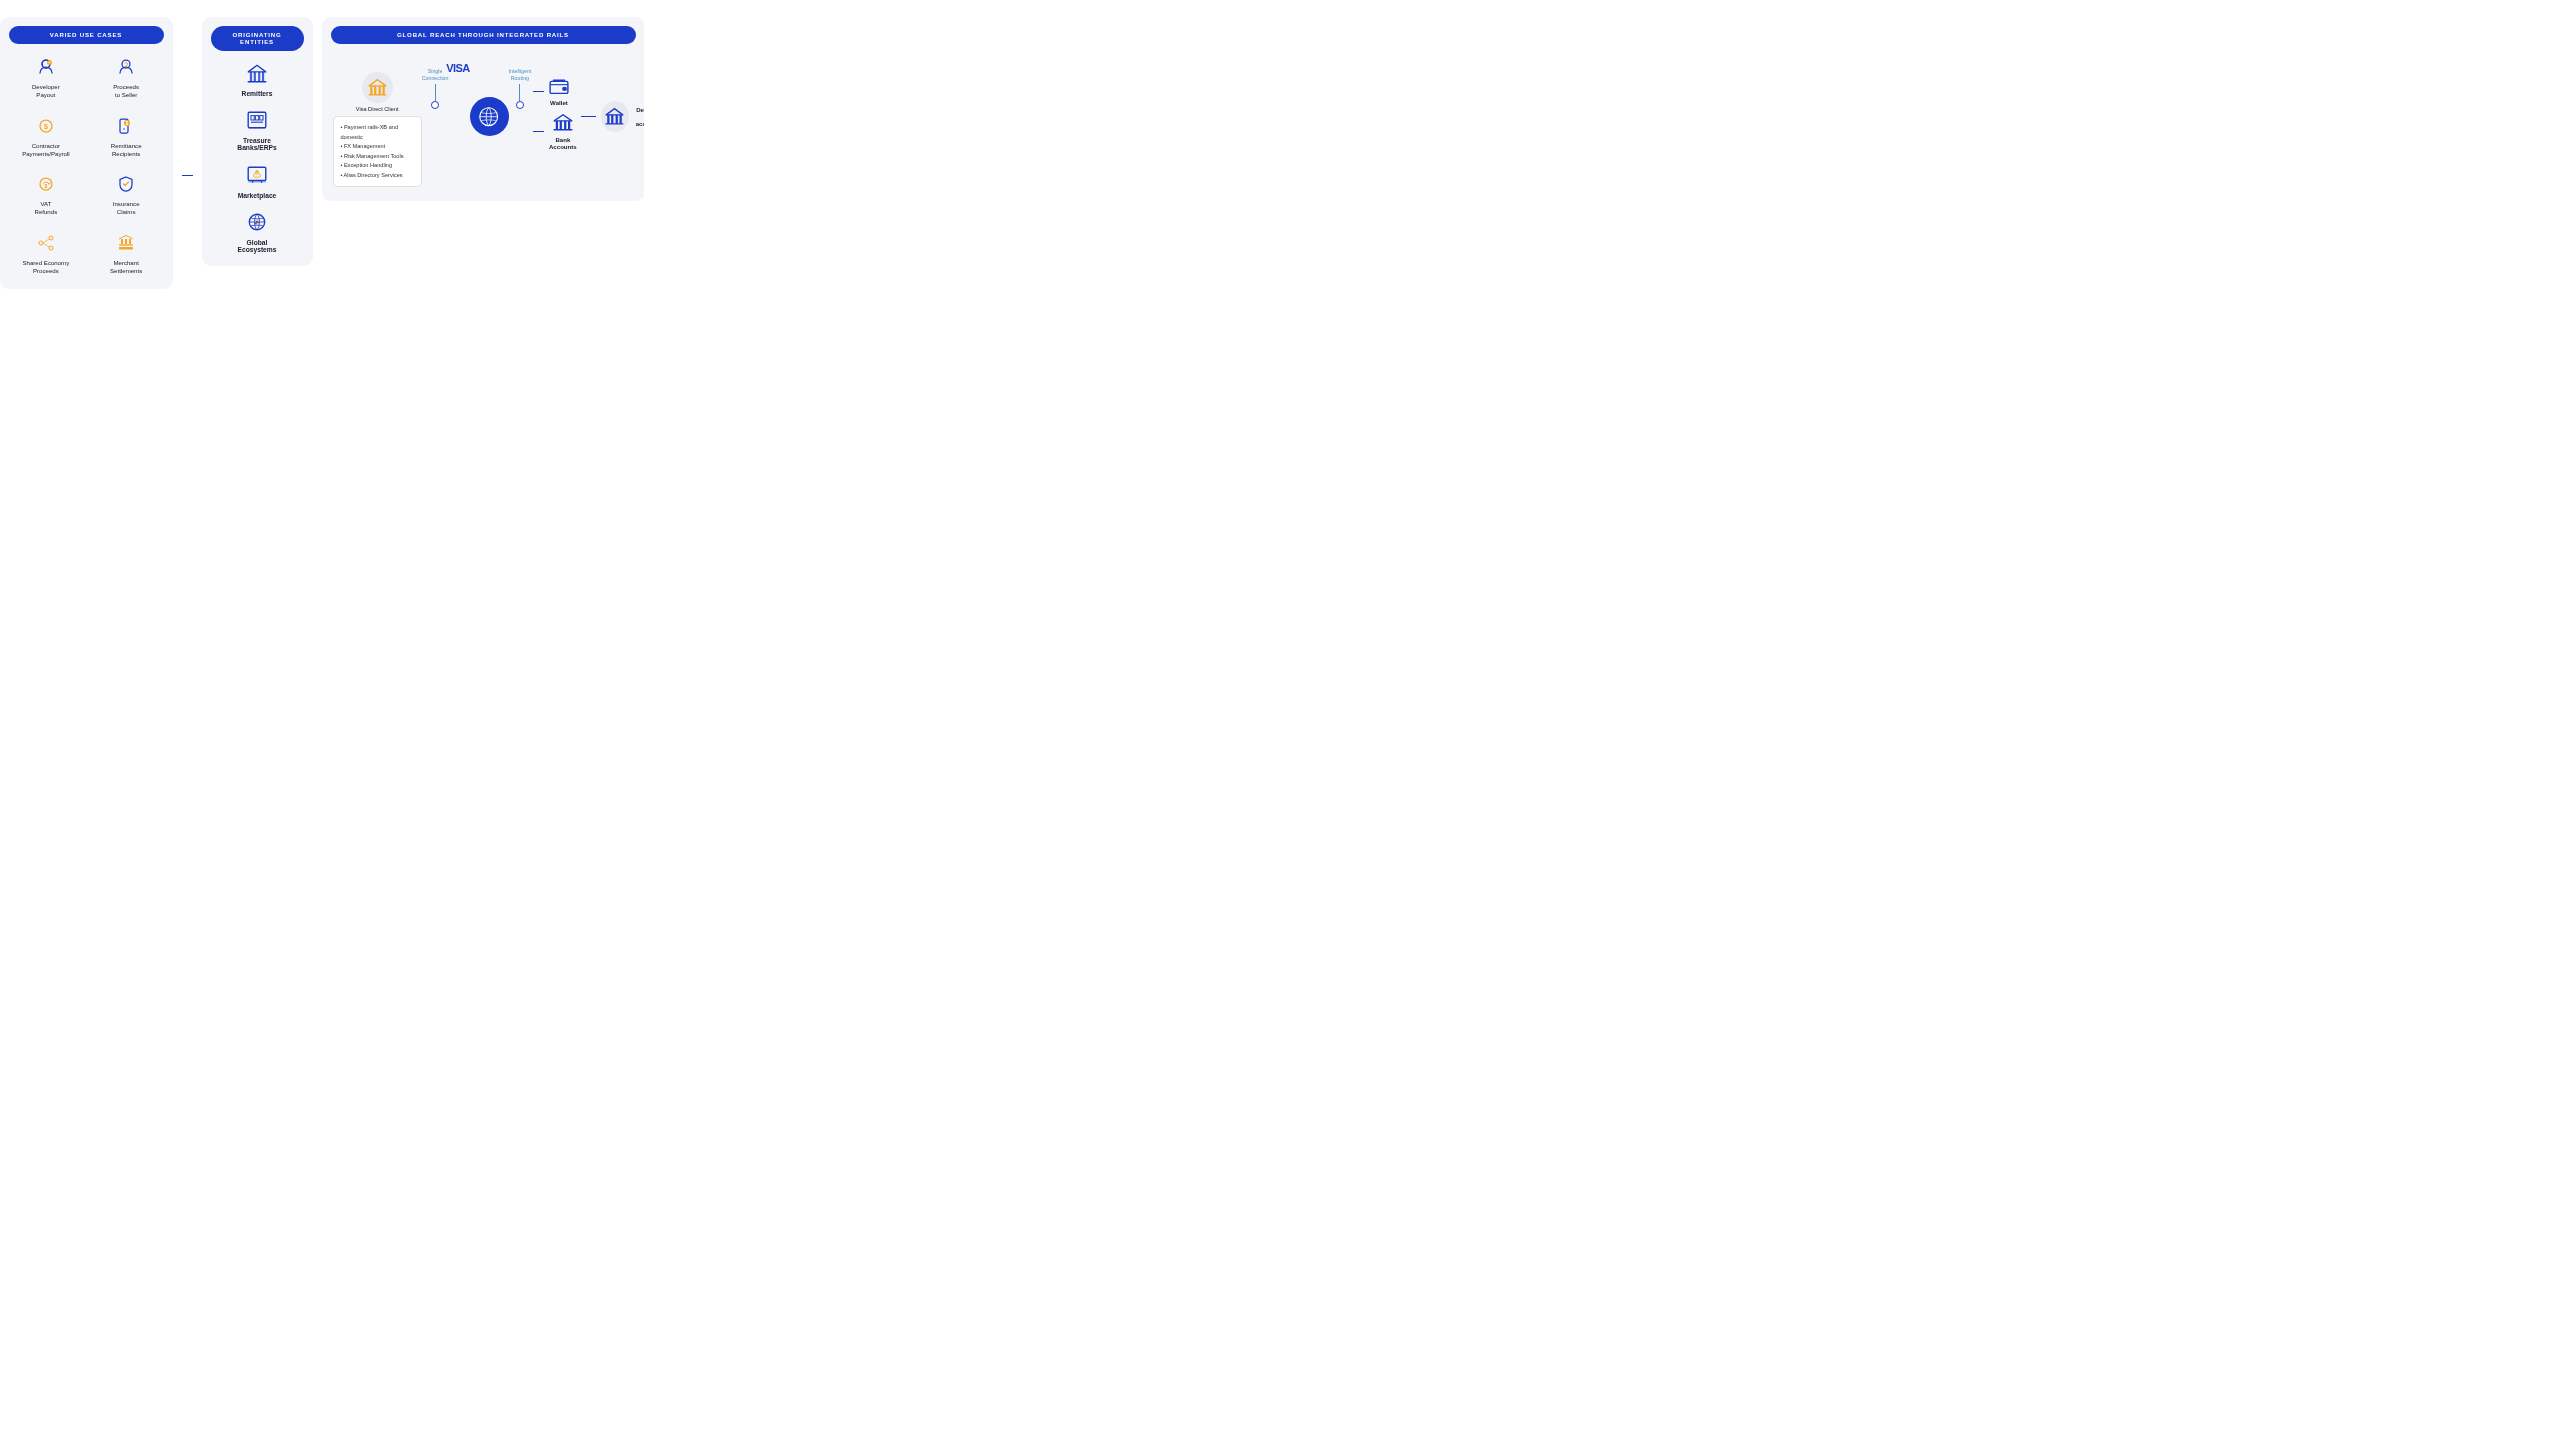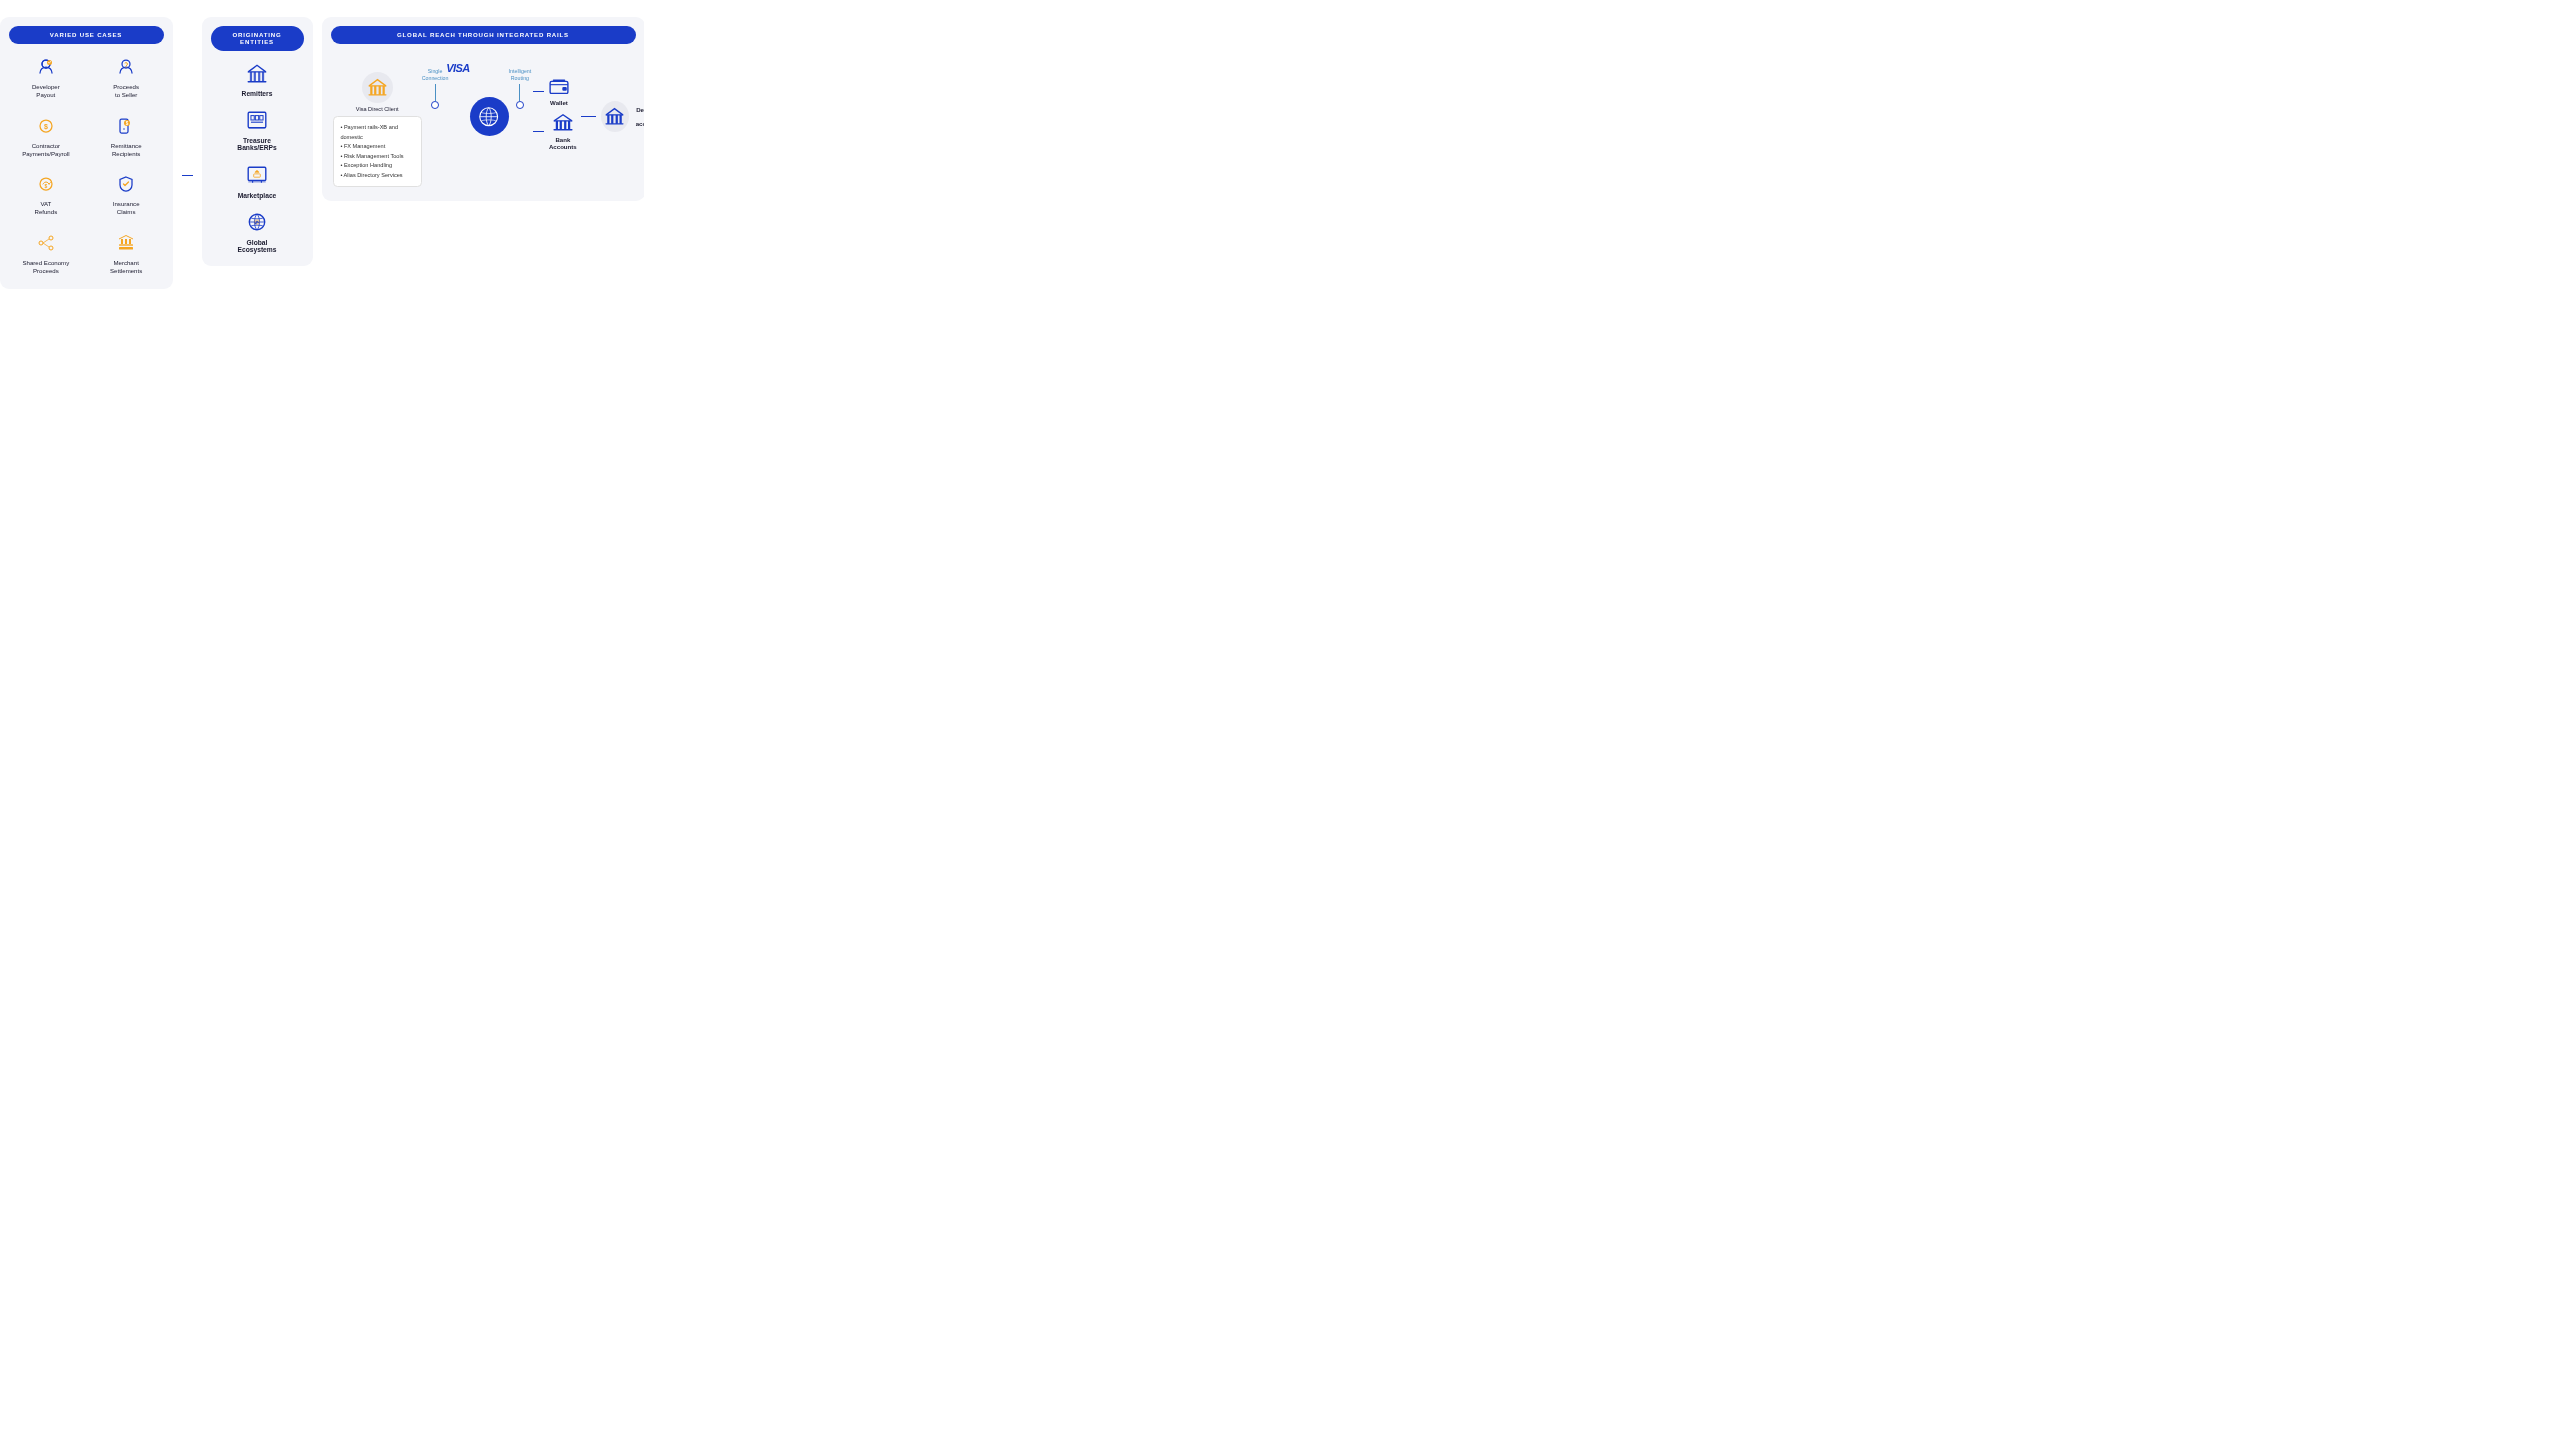--- a/index.html
+++ b/index.html
@@ -344,21 +344,21 @@
 
       <div style="height:1.1px; width:13.4px; background:#1a3cc8; margin-top:-33px;"></div>
 
       <div style="display:flex; flex-direction:column; align-items:center; margin-top:-67px;">
         <div style="font-size:5.3px; color:#4a90c4; text-align:center; line-height:1.3; margin-bottom:2.2px;">Single<br>Connection</div>
         <div style="height:16.7px; width:1.1px; background:#4a90c4;"></div>
         <div style="width:7.8px; height:7.8px; border-radius:50%; border:1.1px solid #1a3cc8; background:white;"></div>
       </div>
 
       <div style="display:flex; flex-direction:column; align-items:center; margin-top:-89px; margin-left:-2.2px;">
-        <div style="font-family:Arial; font-size:11px; font-weight:900; color:#1a3cc8; font-style:italic; letter-spacing:-0.6px; margin-bottom:18px;">VISA</div>
+        <div style="font-family:Arial; font-size:11px; font-weight:900; color:#1a3cc8; letter-spacing:-0.6px; margin-bottom:18px;">VISA</div>
       </div>
 
       <div style="display:flex; flex-direction:column; align-items:center; margin-top:-11px;">
         <div style="width:39px; height:39px; border-radius:50%; background:#1a3cc8; display:flex; align-items:center; justify-content:center;">
           <svg width="23.4" height="23.4" viewBox="0 0 42 42" fill="none">
             <circle cx="21" cy="21" r="16" stroke="white" stroke-width="2" fill="none"></circle>
             <path d="M5 21 L37 21" stroke="white" stroke-width="1.5"></path>
             <path d="M21 5 C15 10 15 32 21 37 C27 32 27 10 21 5" stroke="white" stroke-width="1.5" fill="none"></path>
             <path d="M7 13 C11 16 31 16 35 13" stroke="white" stroke-width="1.2" fill="none"></path>
             <path d="M7 29 C11 26 31 26 35 29" stroke="white" stroke-width="1.2" fill="none"></path>

